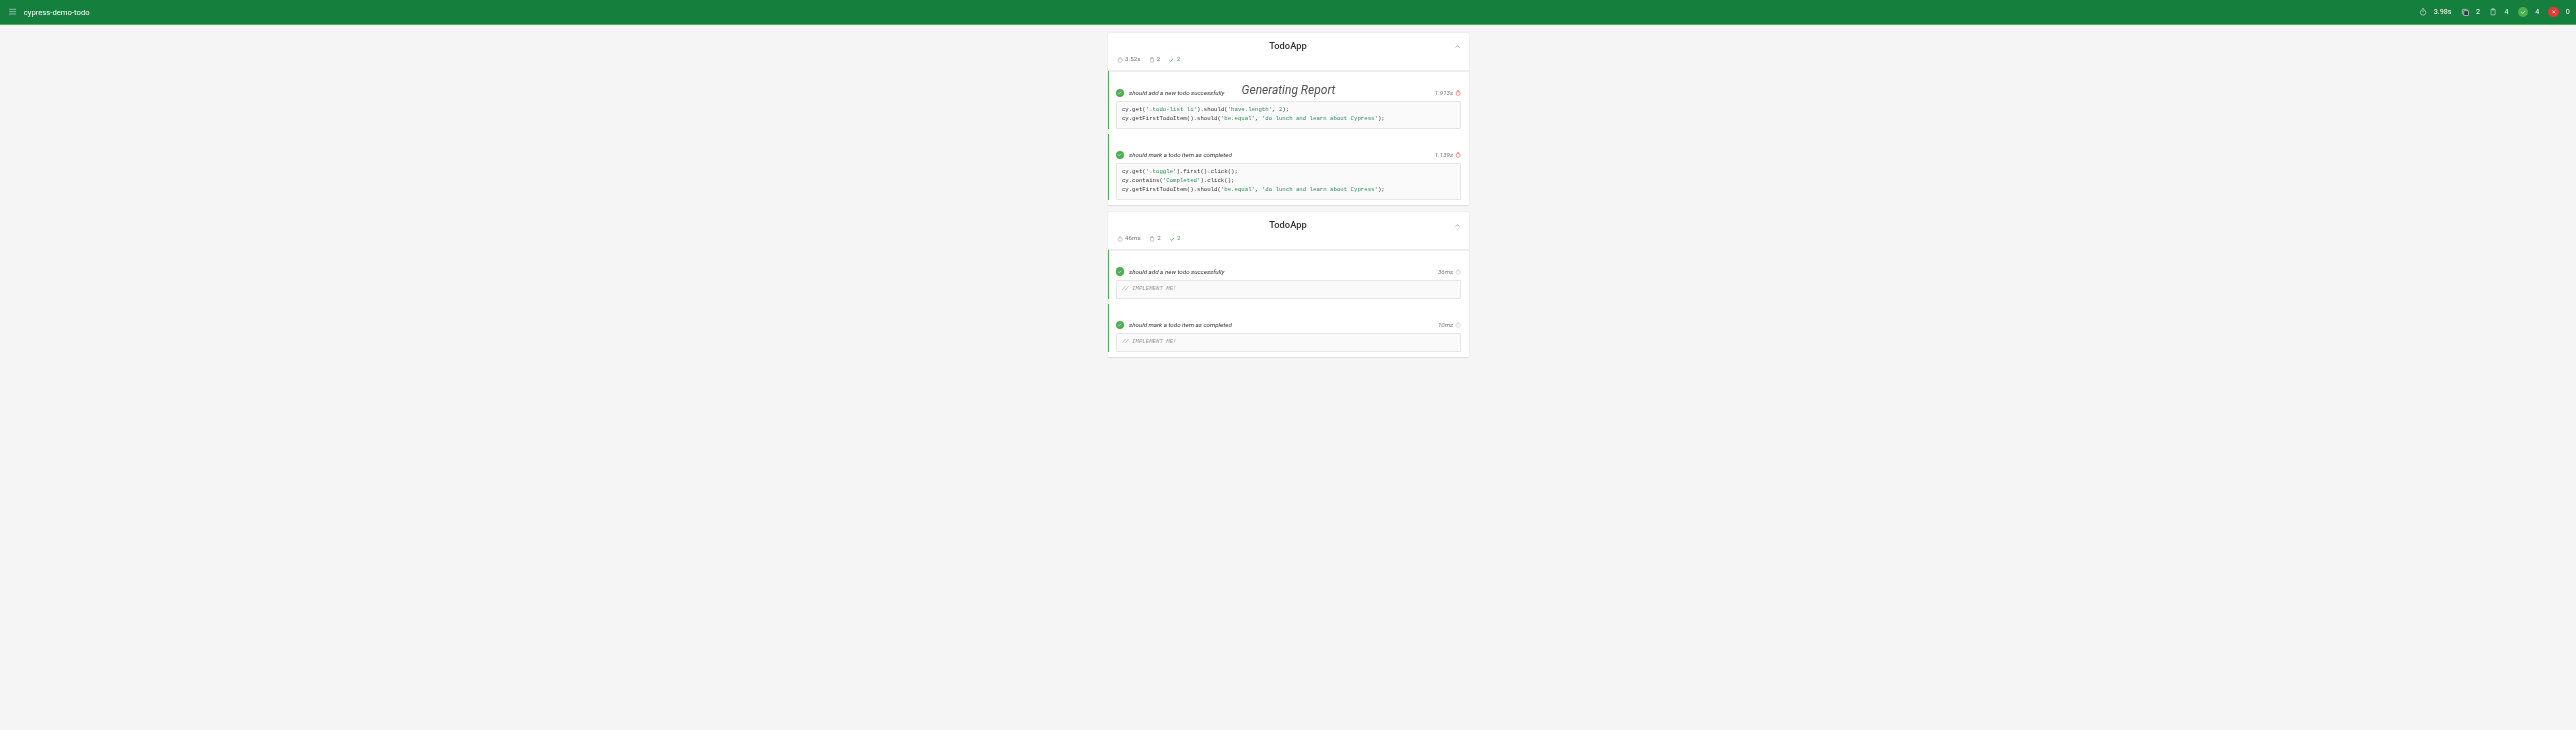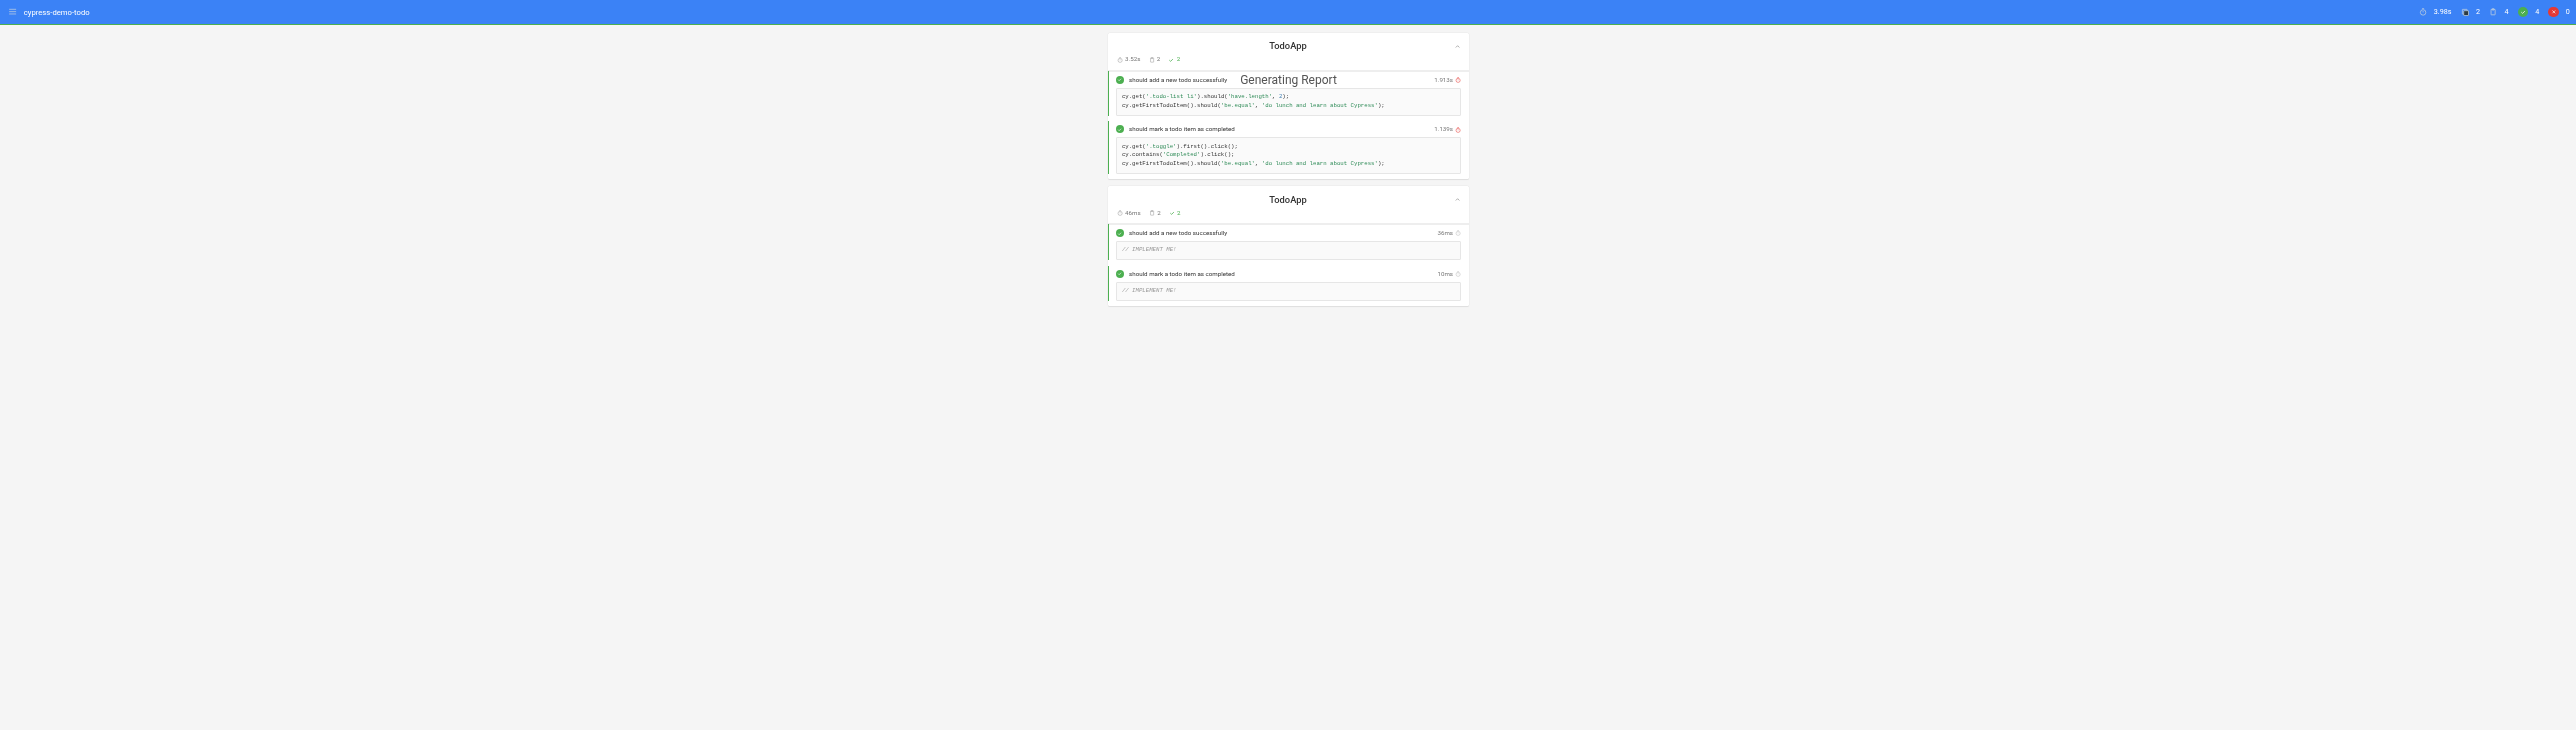--- a/index.html
+++ b/index.html
@@ -3,21 +3,21 @@
 <meta charset="utf-8">
 <style>
   * { box-sizing: border-box; margin: 0; padding: 0; }
   body {
     font-family: -apple-system, BlinkMacSystemFont, "Segoe UI", Roboto, Helvetica, Arial, sans-serif;
     background: #f5f5f5;
     color: #333;
   }
   
   .header {
-    background: #3b82f6;
+    background: #15803d;
     color: #fff;
     height: 25px;
     display: flex;
     align-items: center;
     padding: 0 6.2px;
     font-size: 7.2px;
     border-bottom: 1.5px solid #4caf50;
   }
   .header .menu-btn {
     width: 12.4px; height: 12.4px;
@@ -86,45 +86,46 @@
   }
   .suite-stats .stat { display: flex; align-items: center; gap: 2.1px; }
   .suite-stats .green { color: #4caf50; }
 
   .test {
     border-left: 1.5px solid #4caf50;
   }
   .test + .test .test-row { border-top: none; }
   .test-row {
     display: flex;
-    align-items: center;
+    align-items: flex-end;
     padding: 4.1px 7.2px;
     font-size: 6.2px;
     border-top: 0.5px solid #eee;
     cursor: pointer;
     position: relative;
+    font-style: italic;
   }
   .test-row .check {
     width: 8.2px; height: 8.2px; border-radius: 50%;
     background: #4caf50; display: inline-flex;
     align-items: center; justify-content: center;
     margin-right: 5.2px;
     flex-shrink: 0;
   }
   .test-row .tname { flex: 1; color: #333; }
   .test-row .tcenter {
     position: absolute;
     left: 50%;
     transform: translateX(-50%);
     color: #555;
     font-size: 12px;
   }
   .test-row .tdur {
     color: #777;
-    display: flex; align-items: center; gap: 2.1px;
+    display: flex; align-items: center; gap: 2.1px; margin-top: 13px;
   }
   .test-row .tdur.fast svg circle { stroke: #bbb; }
   .test-row .tdur.slow { color: #777; }
   .test-row .tdur.slow .timer-icon { color: #e53935; }
 
   .codebox {
     margin: 0 7.2px 5.2px 7.2px;
     border: 0.5px solid #e6e6e6;
     border-radius: 1px;
     background: #fafafa;

